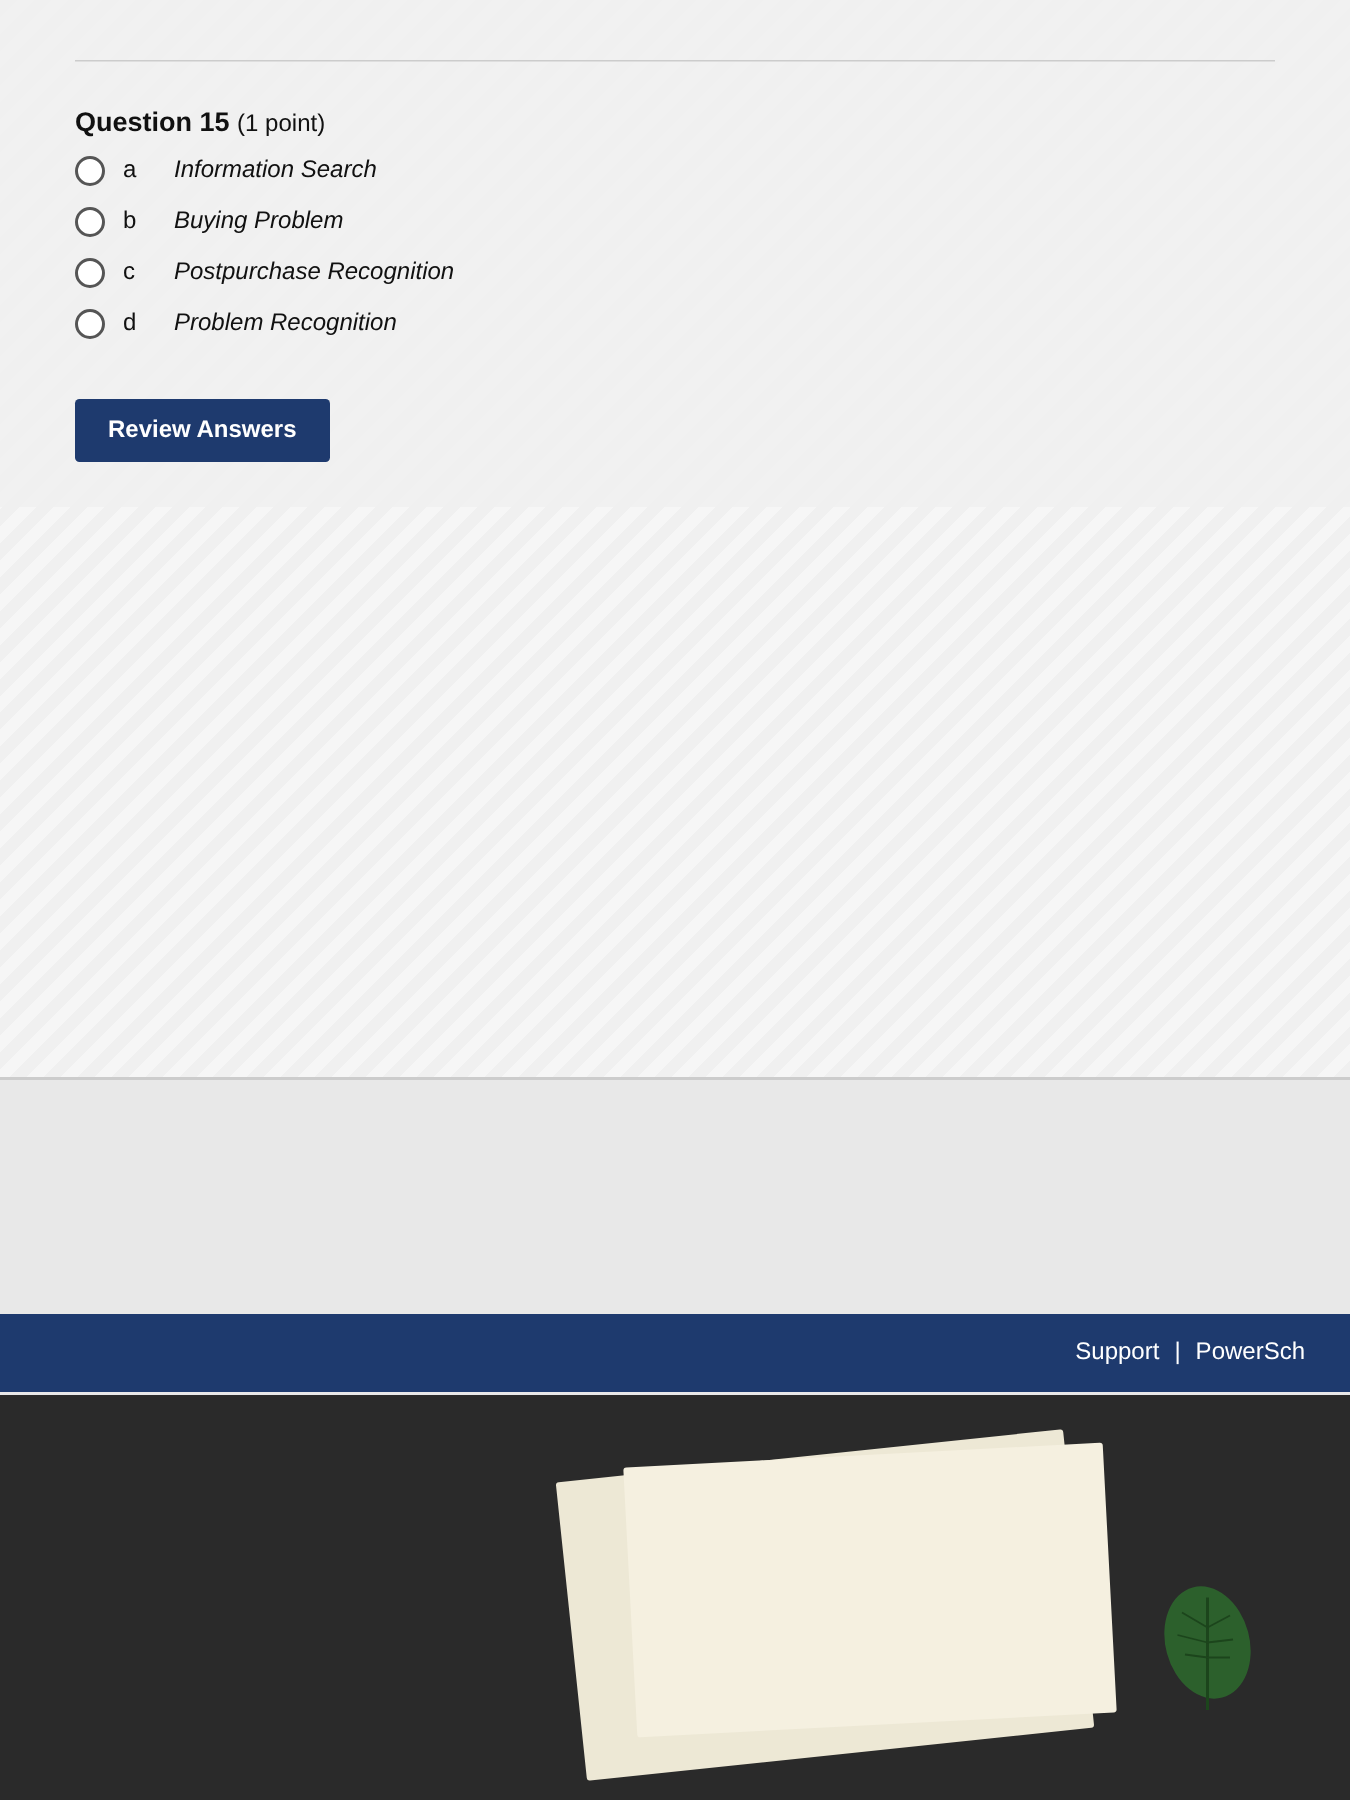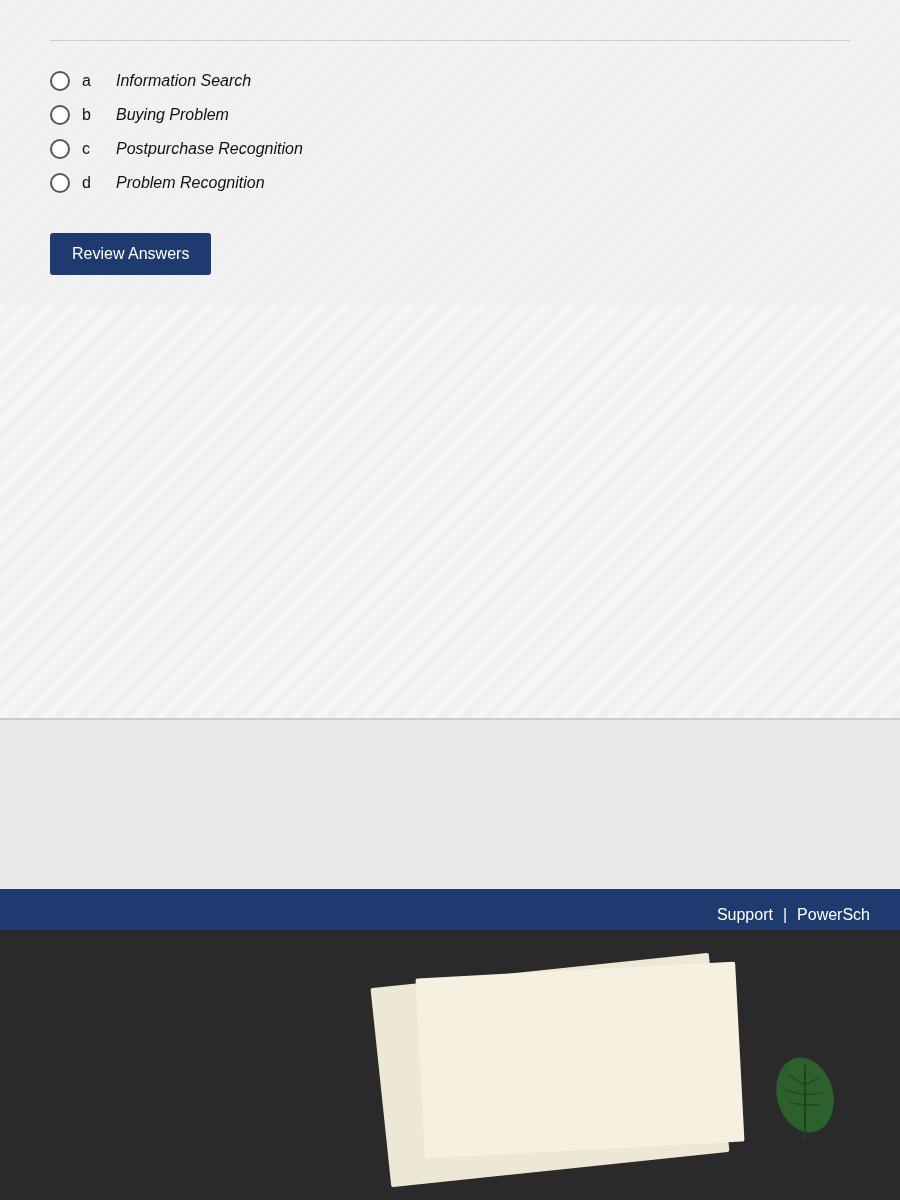--- a/index.html
+++ b/index.html
@@ -92,33 +92,33 @@
       color: #111;
       font-style: italic;
     }
 
     .review-btn {
       background-color: #1e3a6e;
       color: #fff;
       border: none;
       padding: 12px 22px;
       font-size: 16px;
-      font-weight: normal;
+      font-weight: bold;
       cursor: pointer;
       border-radius: 3px;
     }
 
     .divider-top {
       border-top: 1px solid #ccc;
       margin-bottom: 30px;
     }
 
     .footer-bar {
       position: absolute;
-      bottom: 259px;
+      bottom: 272px;
       left: 0;
       width: 100%;
       height: 52px;
       background-color: #1e3a6e;
       display: flex;
       align-items: center;
       justify-content: flex-end;
       padding: 0 30px;
     }
 
@@ -172,20 +172,23 @@
       height: 90px;
       opacity: 0.85;
     }
   </style>
 </head>
 <body>
 
 <div class="main-content">
   <div class="question-container">
     <div class="divider-top"></div>
+    <div class="question-header">
+      <span>Question </span><span>15</span>&nbsp;<span class="points">(1 point)</span>
+    </div>
     <ul class="options-list">
       <li class="option-item">
         <div class="option-radio"></div>
         <span class="option-letter">a</span>
         <span class="option-text">Information Search</span>
       </li>
       <li class="option-item">
         <div class="option-radio"></div>
         <span class="option-letter">b</span>
         <span class="option-text">Buying Problem</span>

